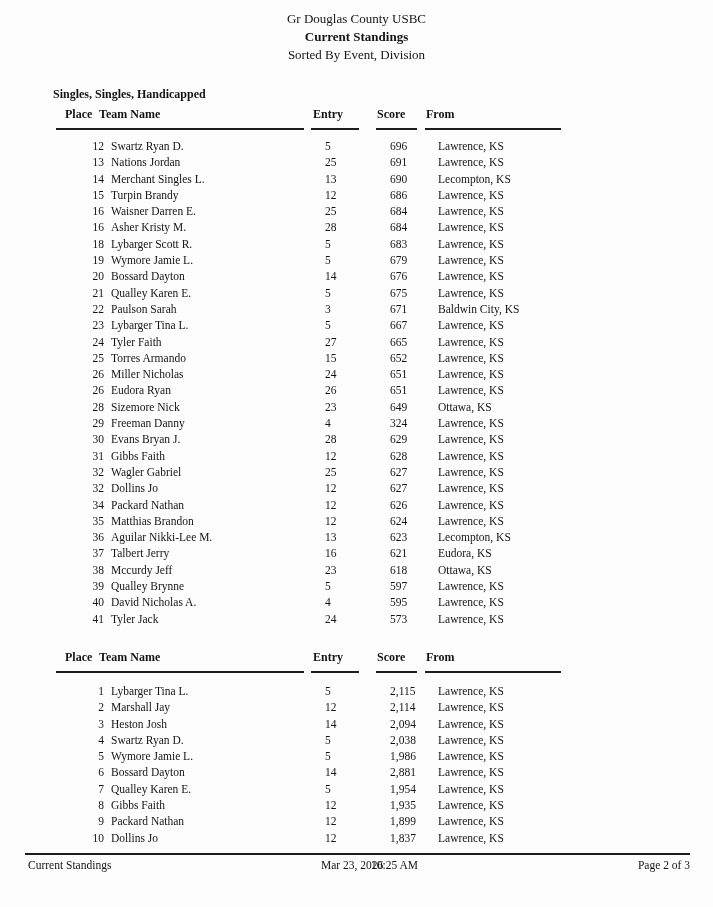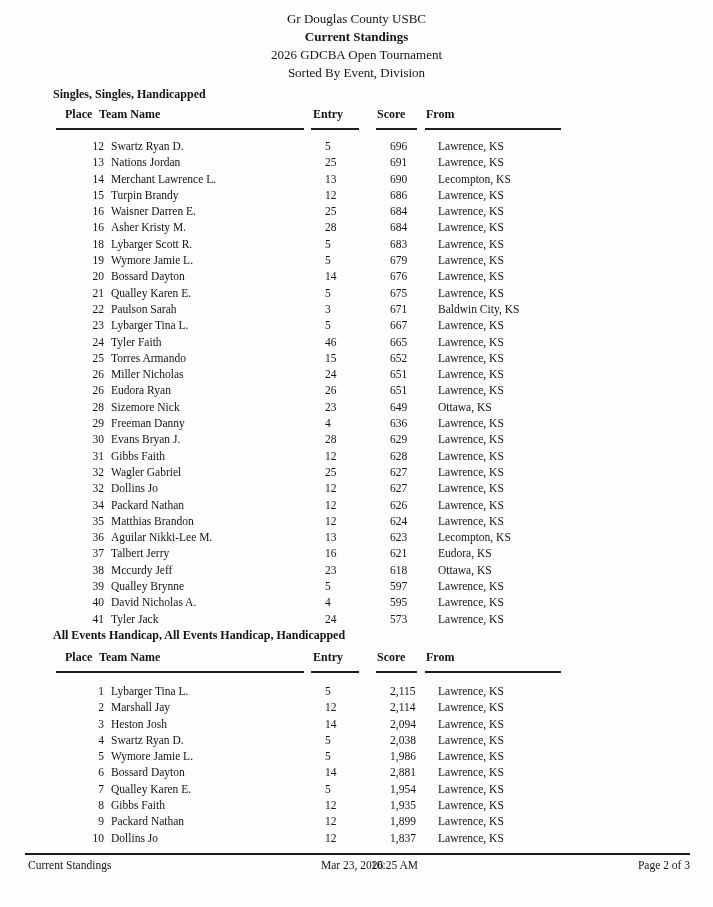--- a/index.html
+++ b/index.html
@@ -54,21 +54,20 @@
   .f-page{position:absolute;right:23px;top:0;}
 </style>
 </head>
 <body>
 
 <div class="page">
 
   <div class="doc-header">
     <div class="hline">Gr Douglas County USBC</div>
     <div class="hline bold">Current Standings</div>
-    <div class="hline">2026 GDCBA Open Tournament</div>
     <div class="hline">Sorted By Event, Division</div>
   </div>
 
   <div class="section-title st-1">Singles, Singles, Handicapped</div>
 
   <div class="thead th-1">
     <span class="h-place">Place</span>
     <span class="h-team">Team Name</span>
     <span class="h-entry">Entry</span>
     <span class="h-score">Score</span>
@@ -89,21 +88,21 @@
       </div>
       <div class="trow">
         <span class="c-place">13</span>
         <span class="c-team">Nations Jordan</span>
         <span class="c-entry">25</span>
         <span class="c-score">691</span>
         <span class="c-from">Lawrence, KS</span>
       </div>
       <div class="trow">
         <span class="c-place">14</span>
-        <span class="c-team">Merchant Lawrence L.</span>
+        <span class="c-team">Merchant Singles L.</span>
         <span class="c-entry">13</span>
         <span class="c-score">690</span>
         <span class="c-from">Lecompton, KS</span>
       </div>
       <div class="trow">
         <span class="c-place">15</span>
         <span class="c-team">Turpin Brandy</span>
         <span class="c-entry">12</span>
         <span class="c-score">686</span>
         <span class="c-from">Lawrence, KS</span>
@@ -160,21 +159,21 @@
       <div class="trow">
         <span class="c-place">23</span>
         <span class="c-team">Lybarger Tina L.</span>
         <span class="c-entry">5</span>
         <span class="c-score">667</span>
         <span class="c-from">Lawrence, KS</span>
       </div>
       <div class="trow">
         <span class="c-place">24</span>
         <span class="c-team">Tyler Faith</span>
-        <span class="c-entry">46</span>
+        <span class="c-entry">27</span>
         <span class="c-score">665</span>
         <span class="c-from">Lawrence, KS</span>
       </div>
       <div class="trow">
         <span class="c-place">25</span>
         <span class="c-team">Torres Armando</span>
         <span class="c-entry">15</span>
         <span class="c-score">652</span>
         <span class="c-from">Lawrence, KS</span>
       </div>
@@ -196,21 +195,21 @@
         <span class="c-place">28</span>
         <span class="c-team">Sizemore Nick</span>
         <span class="c-entry">23</span>
         <span class="c-score">649</span>
         <span class="c-from">Ottawa, KS</span>
       </div>
       <div class="trow">
         <span class="c-place">29</span>
         <span class="c-team">Freeman Danny</span>
         <span class="c-entry">4</span>
-        <span class="c-score">636</span>
+        <span class="c-score">324</span>
         <span class="c-from">Lawrence, KS</span>
       </div>
       <div class="trow">
         <span class="c-place">30</span>
         <span class="c-team">Evans Bryan J.</span>
         <span class="c-entry">28</span>
         <span class="c-score">629</span>
         <span class="c-from">Lawrence, KS</span>
       </div>
       <div class="trow">
@@ -285,21 +284,20 @@
       </div>
       <div class="trow">
         <span class="c-place">41</span>
         <span class="c-team">Tyler Jack</span>
         <span class="c-entry">24</span>
         <span class="c-score">573</span>
         <span class="c-from">Lawrence, KS</span>
       </div>
     </div>
 
-  <div class="section-title st-2">All Events Handicap, All Events Handicap, Handicapped</div>
 
   <div class="thead th-2">
     <span class="h-place">Place</span>
     <span class="h-team">Team Name</span>
     <span class="h-entry">Entry</span>
     <span class="h-score">Score</span>
     <span class="h-from">From</span>
     <div class="rule rule-1"></div>
     <div class="rule rule-2"></div>
     <div class="rule rule-3"></div>

